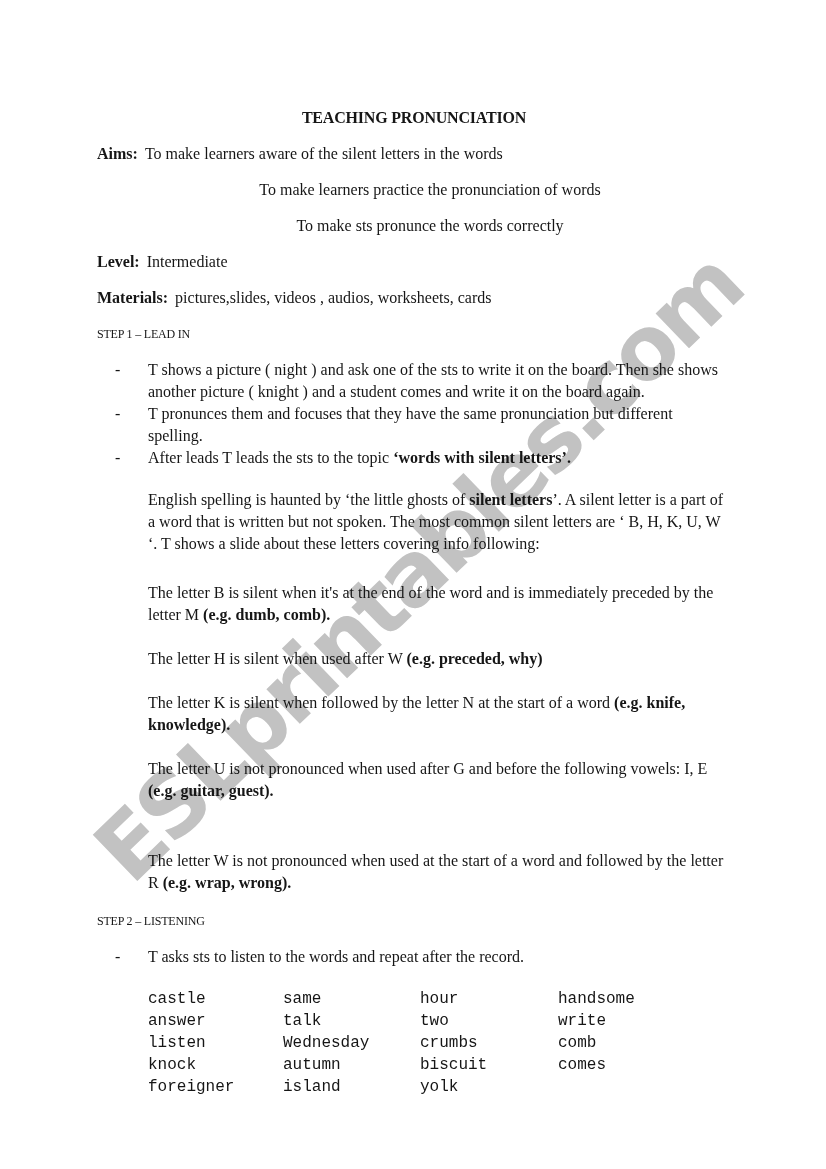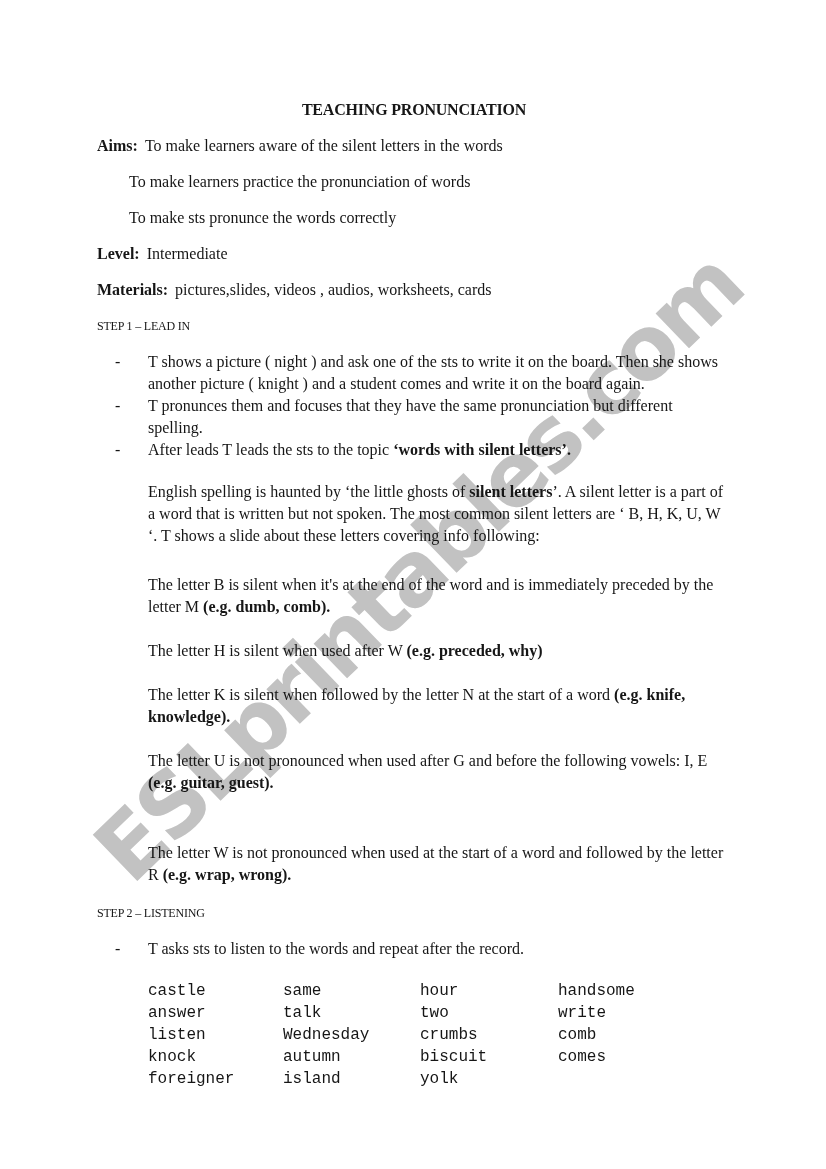--- a/index.html
+++ b/index.html
@@ -25,35 +25,35 @@
     line-height:105px;
     letter-spacing:-4px;
     color:#c2c2c2;
     transform:rotate(-44deg);
     white-space:nowrap;
     z-index:0;
     user-select:none;
   }
   .content {
     position:absolute;
-    left:97px; top:0;
+    left:97px; top:8px;
     width:634px;
     z-index:1;
   }
   h1.title {
     font-size:16px;
     font-weight:bold;
     text-align:center;
     letter-spacing:-0.2px;
     margin:99px 0 14px 0;
     line-height:22px;
   }
   p { margin:0 0 14px 0; }
   .labeled .label { font-weight:bold; margin-right:7px; }
-  .indent { margin-left:32px; }
+  .indent { margin-left:32px;text-align:center; }
   h2.step {
     font-size:12px;
     font-weight:normal;
     letter-spacing:-0.2px;
     line-height:22px;
     margin:0 0 14px 0;
   }
   .bullets { margin:0 0 20px 0; }
   .bullet-row { display:flex; }
   .bullet-row .dash {

